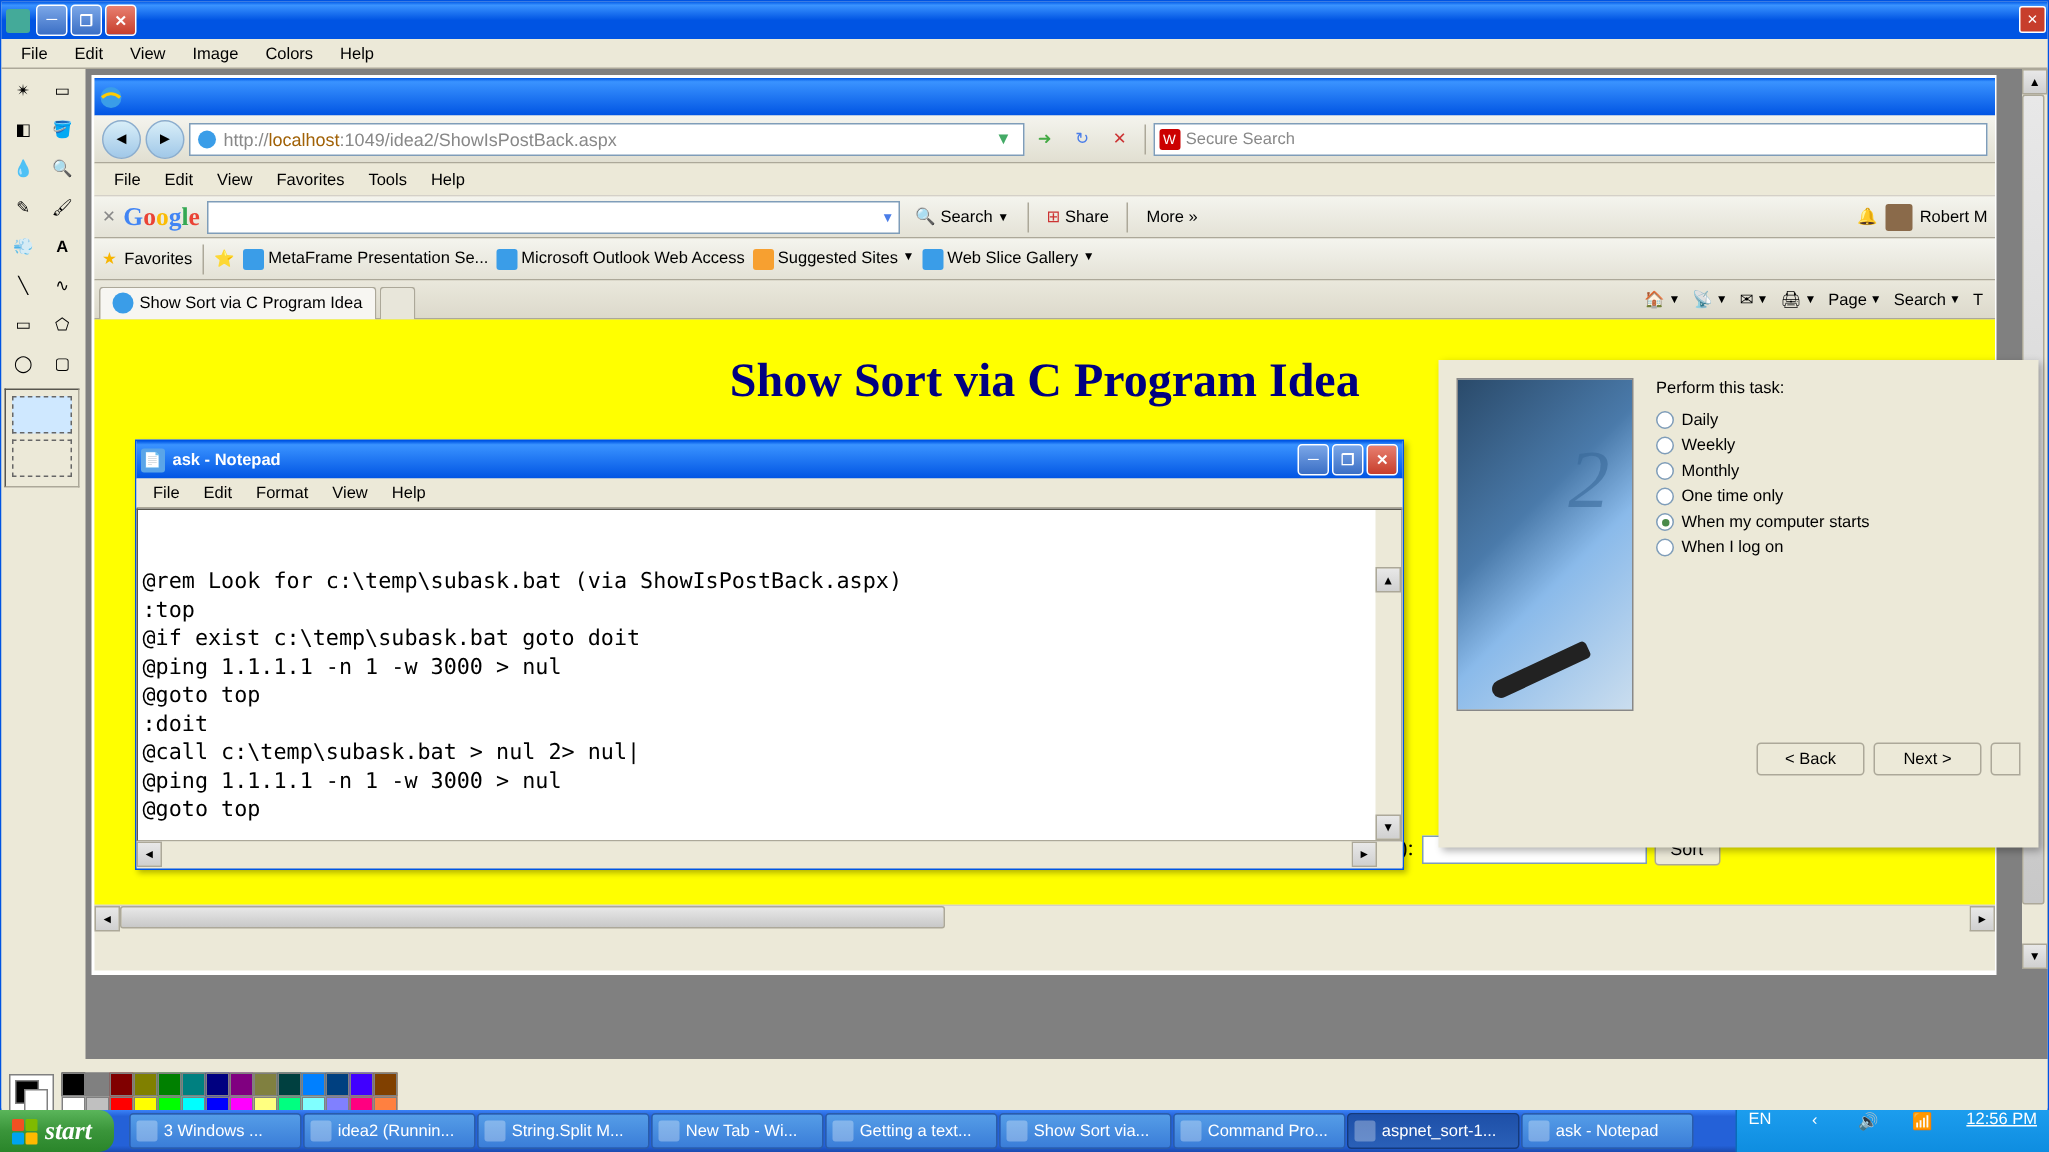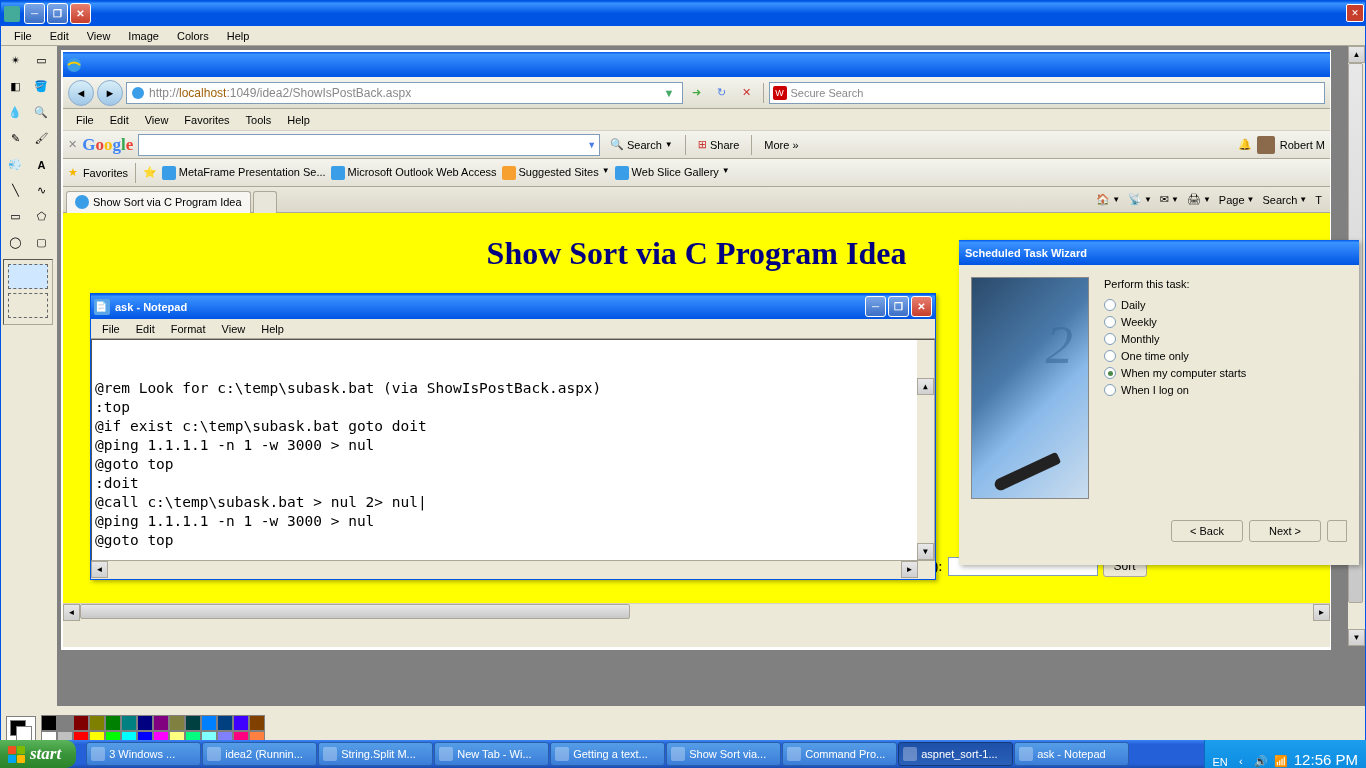--- a/index.html
+++ b/index.html
@@ -118,23 +118,23 @@
 
 
 .taskbar { position: absolute; bottom: 0; left: 0; width: 1366px; height: 28px; background: linear-gradient(to bottom, #3a82f7 0%, #2461d8 15%, #2461d8 85%, #1a4aae 100%); display: flex; align-items: center; }
 .start-btn { height: 28px; padding: 0 15px 0 8px; background: linear-gradient(to bottom, #5ab55a 0%, #3a953a 50%, #2a852a 100%); border-radius: 0 10px 10px 0; color: white; font-weight: bold; font-style: italic; font-size: 17px; display: flex; align-items: center; gap: 5px; cursor: pointer; font-family: 'Franklin Gothic Medium', Tahoma; }
 .start-logo { width: 17px; height: 17px; display: grid; grid-template-columns: 1fr 1fr; gap: 1px; }
 .start-logo span { border-radius: 1px; }
 .task-items { display: flex; gap: 1px; padding: 0 2px; flex: 1; overflow: hidden; }
 .task-item { height: 24px; min-width: 115px; max-width: 125px; background: linear-gradient(to bottom, #559de7, #3a7dd8); border: 1px solid #2a5daa; border-radius: 3px; display: flex; align-items: center; padding: 0 4px; gap: 4px; color: white; cursor: pointer; overflow: hidden; white-space: nowrap; font-size: 11px; }
 .task-item.active { background: linear-gradient(to bottom, #1e50a8, #2a60b8); border-color: #153a7a; }
 .task-ico { width: 14px; height: 14px; background: rgba(255,255,255,0.3); border-radius: 2px; flex-shrink: 0; }
-.systray { height: 28px; background: linear-gradient(to bottom, #1c9dee, #0e8de0); display: flex; align-items: flex-end; padding: 0 8px; gap: 6px; color: white; border-left: 1px solid #0a6cb8; }
+.systray { height: 28px; background: linear-gradient(to bottom, #1c9dee, #0e8de0); display: flex; align-items: flex-start; padding: 0 8px; gap: 22px; color: white; border-left: 1px solid #0a6cb8; }
 .tray-ico { width: 14px; height: 14px; display: flex; align-items: center; justify-content: center; }
-.clock { font-size: 15px; }
+.clock { font-size: 11px; text-decoration: underline; }
 </style>
 </head>
 <body>
 
 <div class="paint-window">
   <div class="paint-titlebar">
     <div class="paint-titlebar-icon"></div>
     <div class="win-btns">
       <div class="win-btn">─</div>
       <div class="win-btn">❐</div>
@@ -400,23 +400,20 @@
   </div>
   <div class="notepad-hscroll">
     <div class="sb-btn">◄</div>
     <div class="sb-track"></div>
     <div class="sb-btn">►</div>
     <div style="width:17px;height:17px;background:#ece9d8"></div>
   </div>
 </div>
 
 <div class="wizard-window">
-  <div class="wizard-titlebar">
-    <span>Scheduled Task Wizard</span>
-  </div>
   <div class="wizard-body">
     <div class="wizard-img">
       <div style="position:absolute;bottom:20px;left:20px;width:70px;height:12px;background:#222;transform:rotate(-25deg);border-radius:6px 3px 3px 6px"></div>
     </div>
     <div class="wizard-right">
       <div class="wizard-text">Perform this task:</div>
       <div class="wizard-radios" id="wizard-radios">
           <div class="wizard-radio">
             <div class="radio-btn"></div>
             <span>Daily</span>

